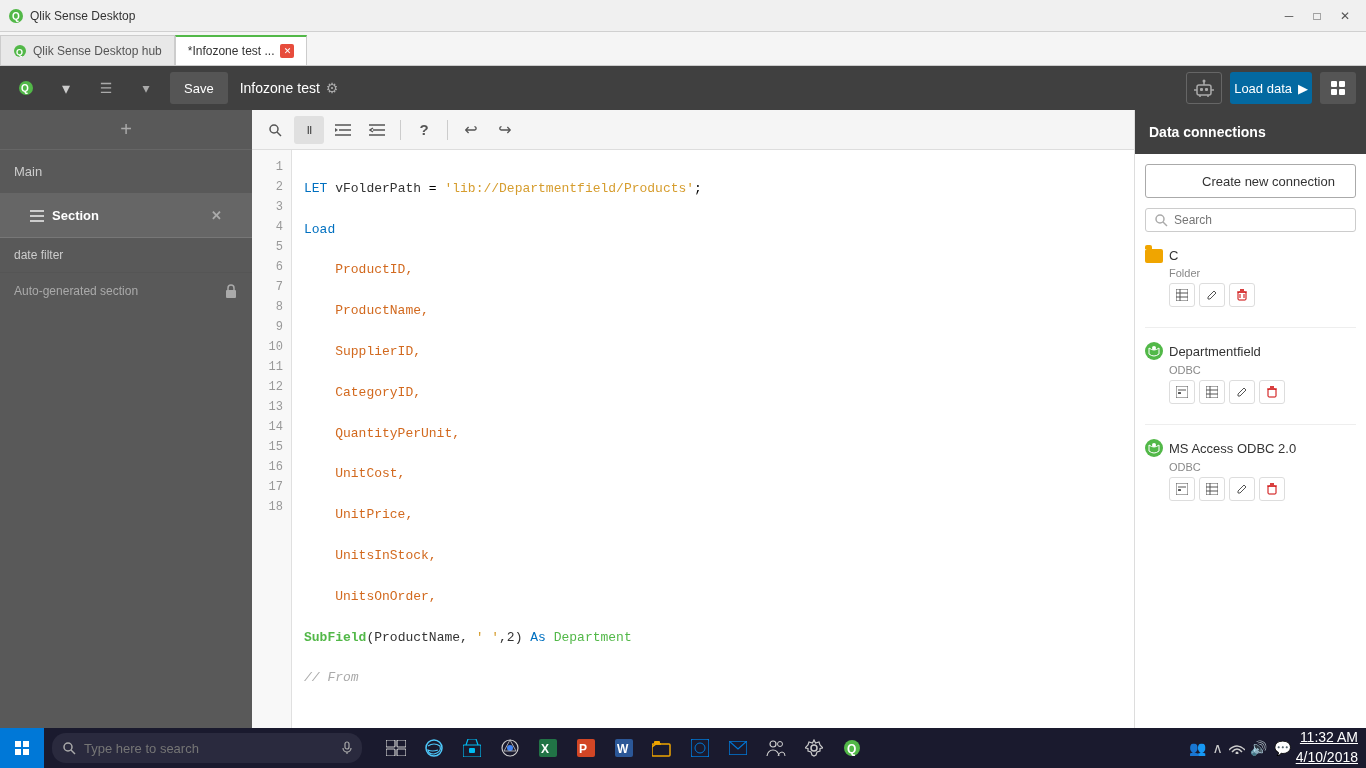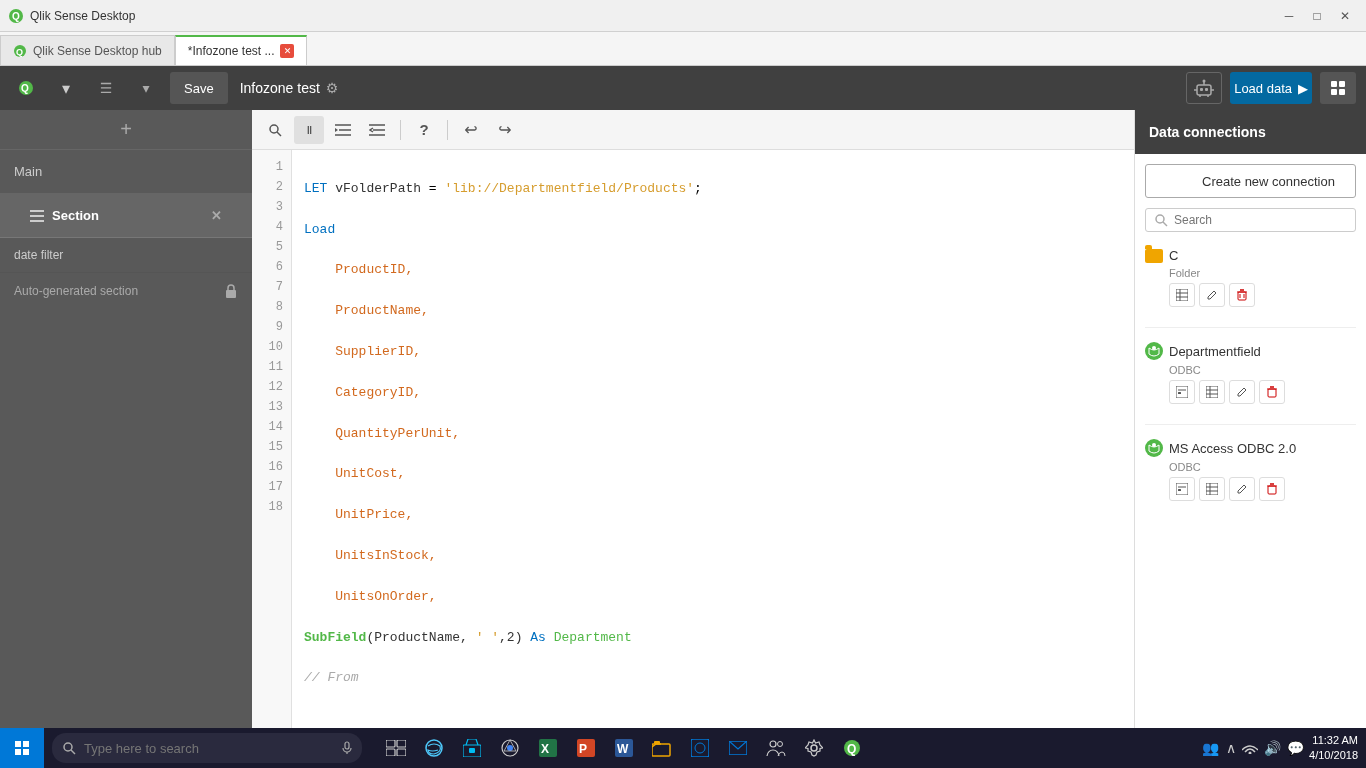--- a/index.html
+++ b/index.html
@@ -331,21 +331,21 @@
       background: transparent; border: none; outline: none;
       color: #ccc; font-size: 13px; flex: 1;
     }
     .taskbar-icons { display: flex; gap: 2px; margin-left: 8px; }
     .taskbar-icon {
       width: 36px; height: 40px;
       display: flex; align-items: center; justify-content: center;
       cursor: pointer; color: #ccc;
     }
     .taskbar-right { margin-left: auto; display: flex; align-items: center; gap: 4px; padding-right: 8px; }
-    .taskbar-time { color: #fff; font-size: 11px; text-align: right; line-height: 1.4; }
+    .taskbar-time { color: #fff; font-size: 14px; text-align: right; line-height: 1.4; text-decoration: underline; }
     .taskbar-sys-icons { display: flex; gap: 6px; align-items: center; }
     .taskbar-sys-icon { color: #ccc; font-size: 14px; cursor: pointer; }
 
     .win-icon { display: grid; grid-template-columns: 1fr 1fr; gap: 2px; width: 14px; height: 14px; }
     .win-icon span { background: white; display: block; }
   </style>
 </head>
 <body>
 
 <div class="title-bar">

